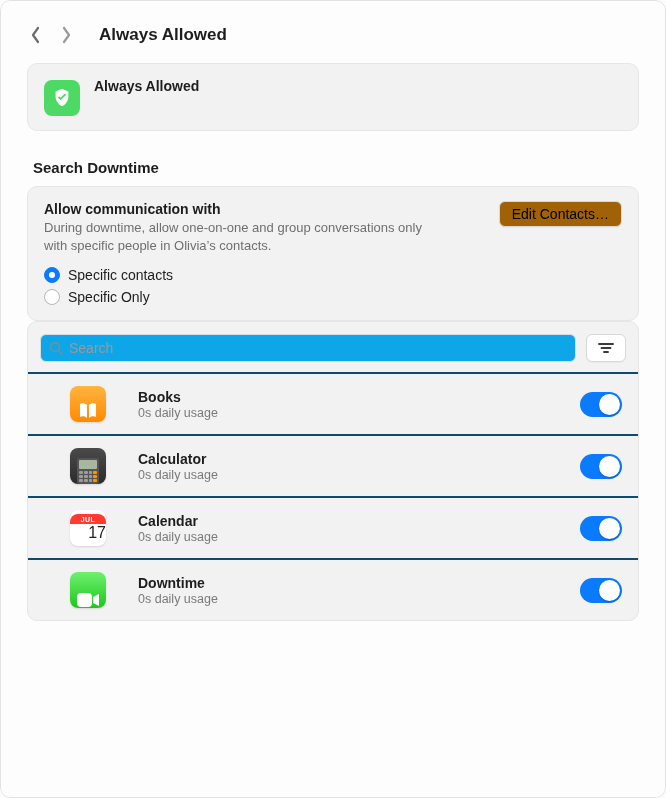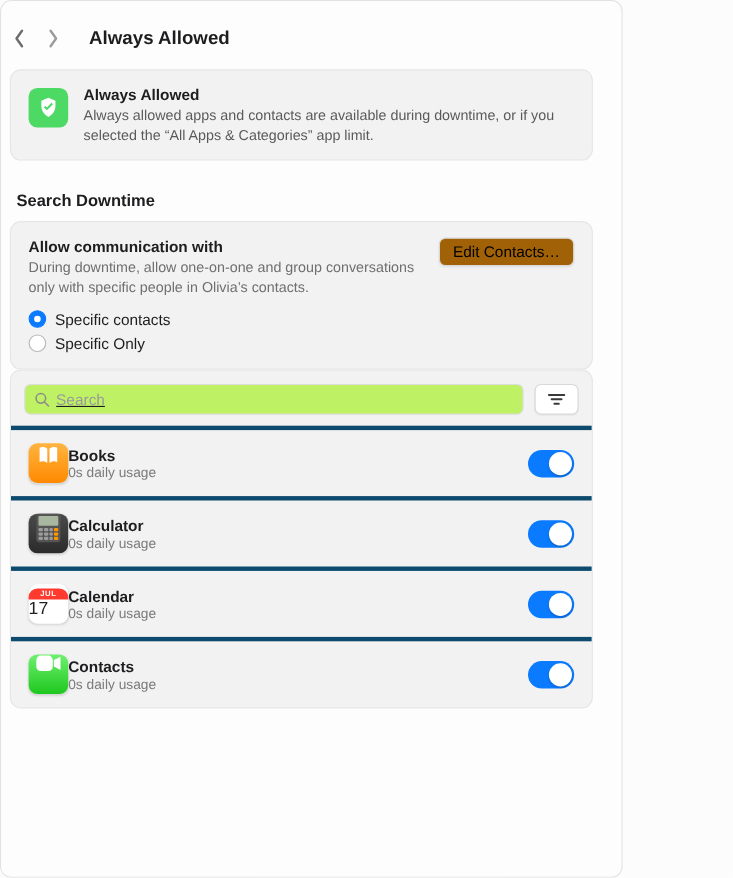--- a/index.html
+++ b/index.html
@@ -6,26 +6,26 @@
   html, body { width: 666px; height: 798px; }
   body {
     font-family: -apple-system, "Helvetica Neue", Arial, sans-serif;
     background: #fcfcfc;
     color: #1d1d1f;
     font-size: 13px;
     border-radius: 10px;
     overflow: hidden;
   }
   .window {
-    width: 566px;
+    width: 666px;
     height: 798px;
     border: 1px solid #e2e2e2;
     border-radius: 10px;
     background: #fdfdfd;
-    padding: 14px 26px 0 8px;
+    padding: 14px 26px 0 26px;
   }
   .header {
     display: flex;
     align-items: center;
     gap: 12px;
     height: 40px;
     margin-bottom: 8px;
   }
   .chevron {
     width: 18px; height: 26px;
@@ -78,47 +78,48 @@
     flex: none;
   }
   .radio.checked { border-color: #0a7aff; background: #0a7aff; }
   .radio.checked::after {
     content: ""; width: 6px; height: 6px; border-radius: 50%; background: #fff;
   }
   .apps-card { padding: 0; overflow: hidden; }
   .search-bar { display: flex; gap: 10px; padding: 12px 12px 10px 12px; align-items: center; }
   .search-field {
     flex: 1; display: flex; align-items: center;
-    background: #bef264; border: 1px solid #dcdcdc; border-radius: 6px;
-    height: 28px; padding: 0 8px; gap: 6px; text-decoration: underline;
+    background: #0ea5e9; border: 1px solid #dcdcdc; border-radius: 6px;
+    height: 28px; padding: 0 8px; gap: 6px;
   }
   .search-field svg { width: 14px; height: 14px; color: #8a8a8a; flex: none; }
   .search-input {
     border: none; outline: none; flex: 1; font-size: 14px;
     background: transparent; color: #333;
   }
   .search-input::placeholder { color: #9a9a9a; }
   .filter-btn {
     width: 40px; height: 28px;
     background: #fff; border: 1px solid #d8d8d8; border-radius: 6px;
     display: flex; align-items: center; justify-content: center;
     box-shadow: 0 1px 1px rgba(0,0,0,0.04);
     cursor: pointer;
   }
   .filter-btn svg { width: 16px; height: 12px; color: #3a3a3a; }
   .app-list { }
   .app-row {
-    display: flex; align-items: center; gap: 0;
+    display: flex; align-items: center; gap: 32px;
     padding: 12px 16px;
-    border-top: 4px solid #0c4a6e;
+    border-top: 2px solid #0c4a6e;
   }
   .app-icon {
     width: 36px; height: 36px; border-radius: 8px;
-    flex: none; display: flex; align-items: flex-start; justify-content: center;
+    flex: none; display: flex; align-items: flex-end; justify-content: center;
     box-shadow: 0 1px 2px rgba(0,0,0,0.12);
+    margin-left: 26px;
   }
   .app-meta { flex: 1; }
   .app-name { font-size: 14px; font-weight: 700; }
   .app-usage { font-size: 12.5px; color: #7a7a7a; margin-top: 1px; }
   .toggle {
     width: 42px; height: 25px; border-radius: 25px;
     background: #0a7aff; position: relative; cursor: pointer;
     flex: none;
   }
   .toggle .knob {
@@ -164,21 +165,20 @@
 
   <div class="card intro-card">
     <div class="intro-icon">
       <svg viewBox="0 0 24 24">
           <path fill="#fff" d="M12 2l7 3v5c0 5-3 9-7 11-4-2-7-6-7-11V5l7-3z"></path>
           <path fill="#4cd964" d="M10.5 14.5l-3-3 1.4-1.4 1.6 1.6 4.6-4.6 1.4 1.4z"></path>
         </svg>
     </div>
     <div>
       <div class="intro-title">Always Allowed</div>
-      <div class="intro-desc">Always allowed apps and contacts are available during downtime, or if you selected the “All Apps &amp; Categories” app limit.</div>
     </div>
   </div>
 
   <div class="section-title">Search Downtime</div>
 
   <div class="card comm-card">
     <div class="comm-row">
       <div class="comm-left">
         <div class="comm-heading">Allow communication with</div>
         <div class="comm-sub">During downtime, allow one-on-one and group conversations only with specific people in Olivia’s contacts.</div>
@@ -276,21 +276,21 @@
       </div>
 
       <div class="app-row">
         <div class="app-icon icon-facetime">
           <svg width="24" height="16" viewBox="0 0 24 16">
               <rect x="1" y="1" width="15" height="14" rx="4" fill="#fff"></rect>
               <path fill="#fff" d="M17 5l6-3v12l-6-3z"></path>
             </svg>
         </div>
         <div class="app-meta">
-          <div class="app-name">Contacts</div>
+          <div class="app-name">Downtime</div>
           <div class="app-usage">0s daily usage</div>
         </div>
         <div class="toggle on">
             <div class="knob"></div>
           </div>
       </div>
 
     </div>
   </div>
 

